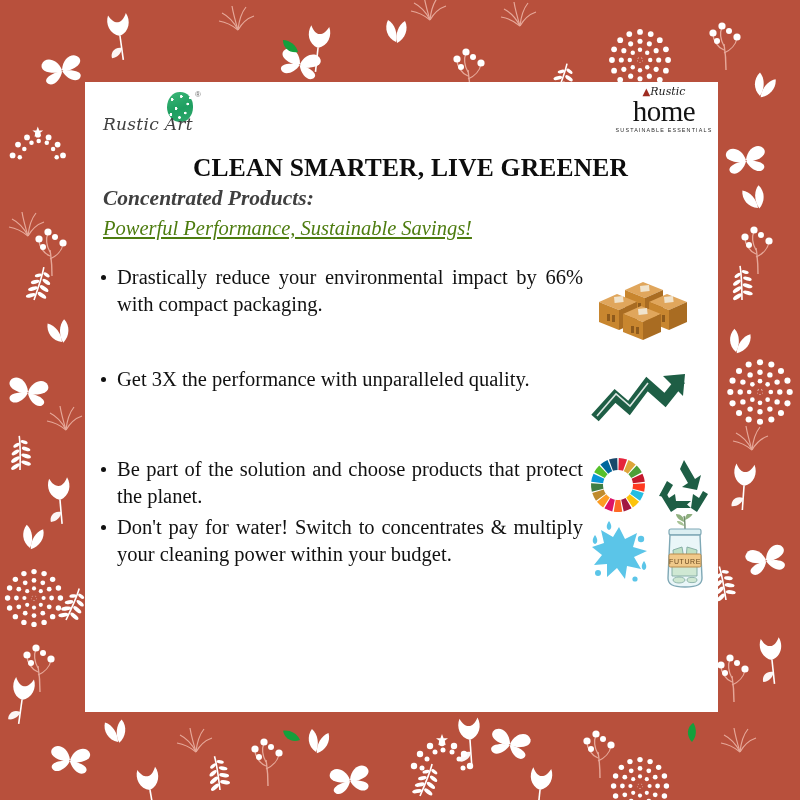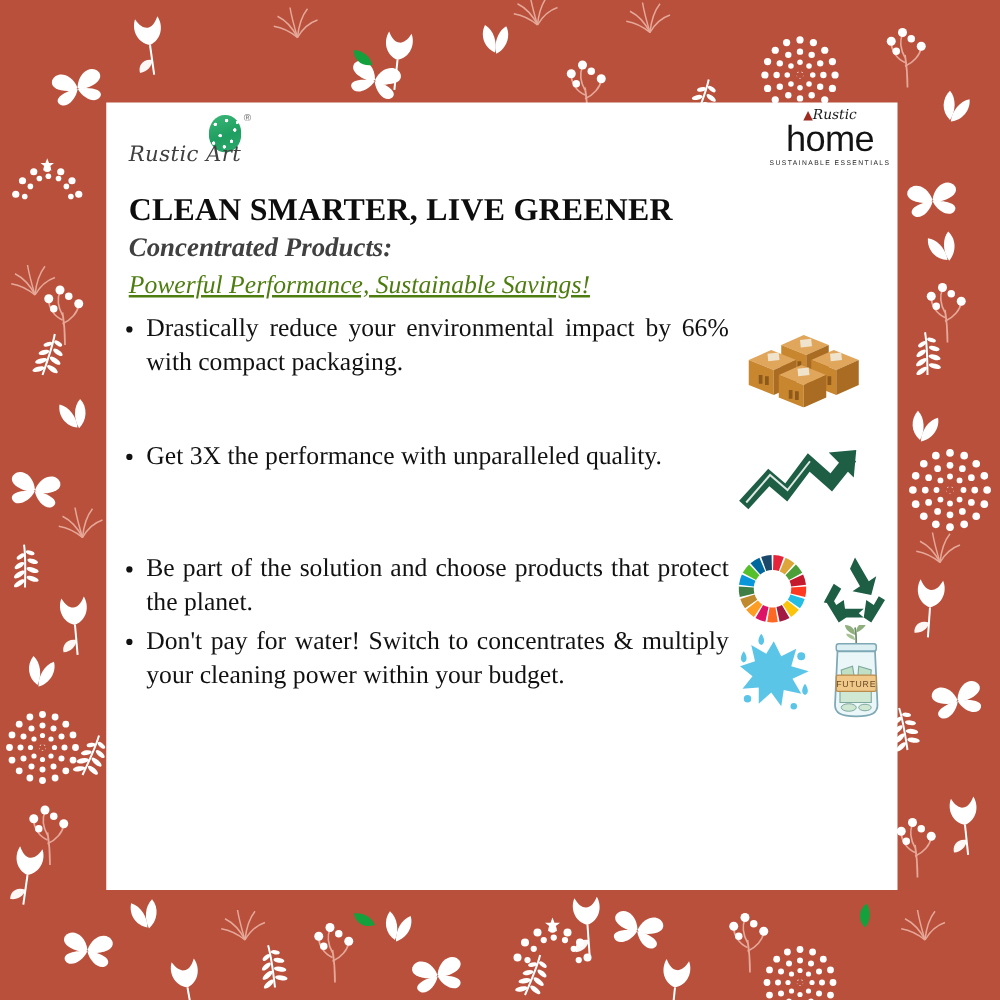--- a/index.html
+++ b/index.html
@@ -108,21 +108,21 @@
     font-style: italic;
     color: #1b1b1b;
     line-height: 1.05;
     white-space: nowrap;
   }
   #logo-rustic-home .rh-script .rh-mark {
     color: #9e2b20;
     font-size: 10px;
   }
   #logo-rustic-home .rh-home {
-    font-family: Liberation Sans, sans-serif;
+    font-family: Liberation Serif, serif;
     font-size: 29px;
     color: #131313;
     line-height: 0.95;
     letter-spacing: -0.5px;
   }
   #logo-rustic-home .rh-tag {
     font-family: "Liberation Sans", sans-serif;
     font-size: 5.4px;
     letter-spacing: 1.15px;
     color: #2b2b2b;
@@ -134,20 +134,21 @@
   #headings {
     padding: 4px 0 0 18px;
   }
   #headline {
     font-family: "Liberation Serif", serif;
     font-weight: bold;
     font-size: 25.5px;
     color: #0d0d0d;
     letter-spacing: 0.2px;
     line-height: 1.24;
+    text-align: center;
   }
   #subhead {
     font-family: "Liberation Serif", serif;
     font-weight: bold;
     font-style: italic;
     font-size: 21.5px;
     color: #404040;
     line-height: 1.3;
     margin-top: 1px;
   }
@@ -157,21 +158,21 @@
     font-size: 20.5px;
     color: #4d7c0f;
     text-decoration: underline;
     line-height: 1.32;
     margin-top: 2px;
   }
 
   
   #bullets {
     position: relative;
-    margin-top: 8px;
+    margin-top: 22px;
     padding-left: 10px;
   }
   .bullet-row {
     position: relative;
     display: flex;
     align-items: flex-start;
   }
   .bullet-text-wrap {
     width: 488px;
     flex: 0 0 488px;

